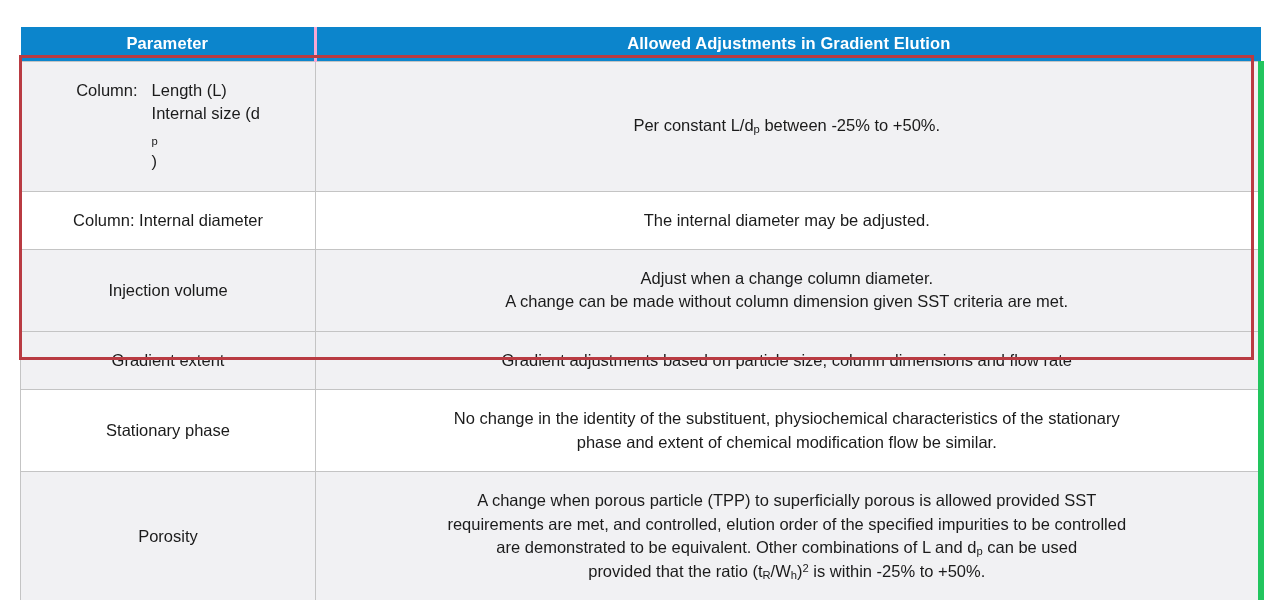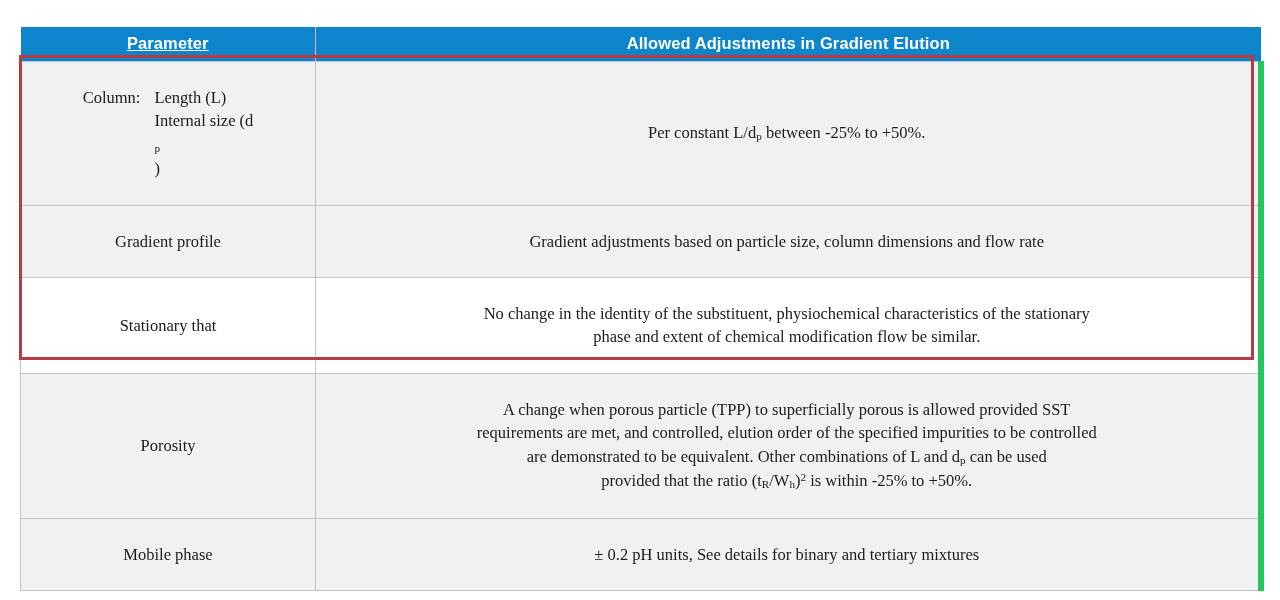--- a/index.html
+++ b/index.html
@@ -36,34 +36,32 @@
     background: #0c85cc;
     color: #ffffff;
     font-size: 16.5px;
     font-weight: bold;
     text-align: center;
     padding: 7px 4px 8px 4px;
     border: none;
     letter-spacing: 0.1px;
   }
   thead th.th-param {
-    border-right: 1px solid #f9a8d4;
-    text-decoration: underline;
+    border-right: 3px solid #f9a8d4;
   }
 
   
   tbody td {
     border: 1px solid #c4c4c4;
     font-size: 16.5px;
     line-height: 1.42;
     text-align: center;
     vertical-align: middle;
-    padding: 24px 10px;
+    padding: 17px 10px;
     background: #ffffff;
-    font-family: Liberation Serif, serif;
   }
   tbody tr.shade td {
     background: #f1f1f3;
   }
   tbody td.param {
     padding-left: 6px;
     padding-right: 6px;
   }
 
   
@@ -126,30 +124,41 @@
         <td class="param">
           <span class="colspec">
             <span class="lbl">Column:</span><span class="vals"><span>Length (L)</span><span><span>Internal size (d</span><sub>p</sub><span>)</span></span></span>
           </span>
         </td>
         <td>
           <span class="nowrap"><span>Per constant L/d</span><sub>p</sub><span> between -25% to +50%.</span></span>
         </td>
       </tr>
 
+      <tr>
+        <td class="param">Column: Internal diameter</td>
+        <td>The internal diameter may be adjusted.</td>
+      </tr>
 
+      <tr class="shade">
+        <td class="param">Injection volume</td>
+        <td>
+          <div>Adjust when a change column diameter.</div>
+          <div>A change can be made without column dimension given SST criteria are met.</div>
+        </td>
+      </tr>
 
 
       <tr class="shade">
-        <td class="param">Gradient profile</td>
+        <td class="param">Gradient extent</td>
         <td>Gradient adjustments based on particle size, column dimensions and flow rate</td>
       </tr>
 
       <tr>
-        <td class="param">Stationary that</td>
+        <td class="param">Stationary phase</td>
         <td>
           <div>No change in the identity of the substituent, physiochemical characteristics of the stationary</div>
           <div>phase and extent of chemical modification flow be similar.</div>
         </td>
       </tr>
 
       <tr class="shade">
         <td class="param">Porosity</td>
         <td>
           <div>A change when porous particle (TPP) to superficially porous is allowed provided SST</div>

